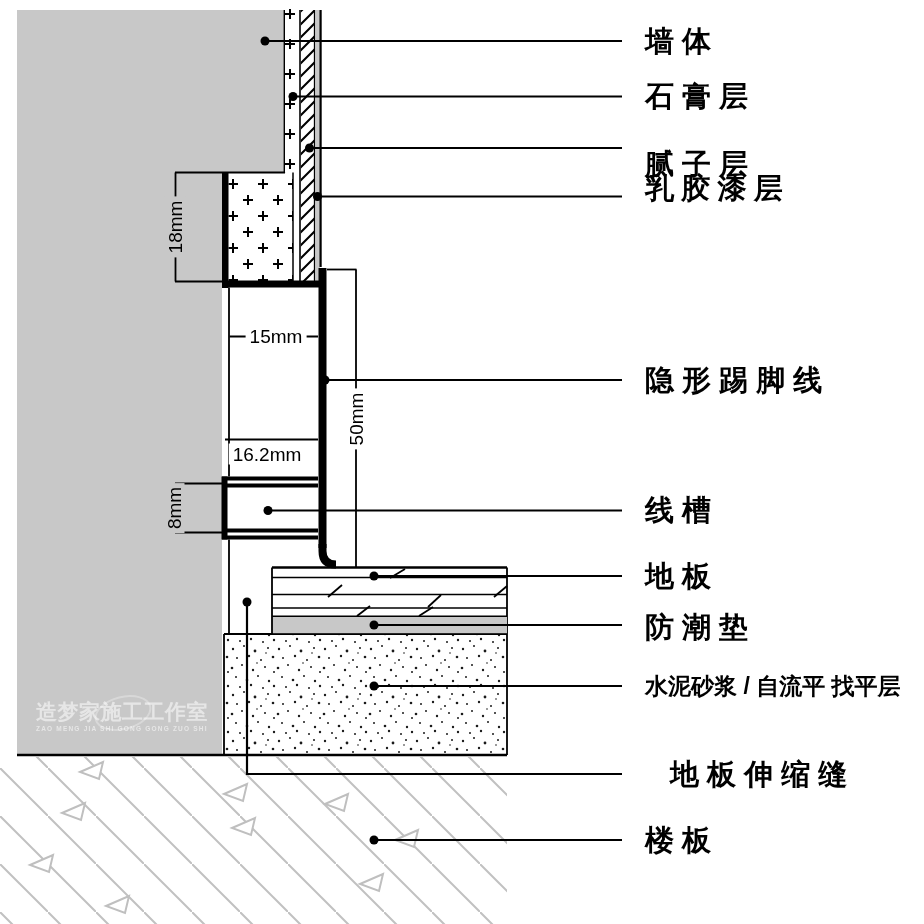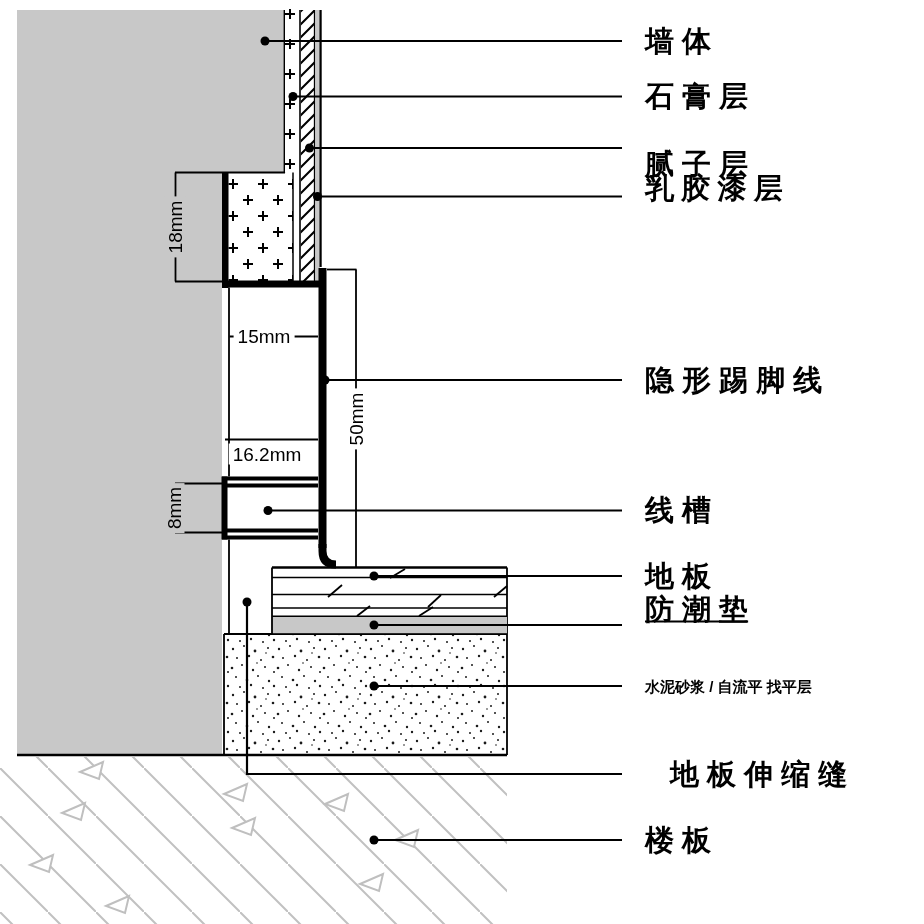--- a/index.html
+++ b/index.html
@@ -1,21 +1,21 @@
 <!DOCTYPE html>
 <html><head>
 <meta charset="utf-8">
 <style>
   html,body{margin:0;padding:0;background:#fff;}
   .stage{position:relative;width:924px;height:924px;background:#fff;overflow:hidden;
          font-family:"Liberation Sans",sans-serif;}
   .stage svg{position:absolute;left:0;top:0;}
   .lbl{position:absolute;left:645px;transform:translateY(-50%);
        font-weight:700;font-size:29px;color:#000;white-space:nowrap;line-height:1;}
-  .lbl.small{font-size:15px;}
+  .lbl.small{font-size:23px;}
   .dim{position:absolute;transform:translate(-50%,-50%);font-size:19px;color:#000;
        white-space:nowrap;line-height:1;padding:1px 4px;}
   .dim.vert{transform:translate(-50%,-50%) rotate(-90deg);}
   .dim.on-wall{background:#c8c8c8;}
   .dim.on-white{background:#ffffff;}
   .wm{position:absolute;left:36px;top:700px;width:200px;color:rgba(255,255,255,0.55);}
   .wm-title{font-size:21px;font-weight:700;letter-spacing:0.5px;white-space:nowrap;line-height:1.1;}
   .wm-sub{font-size:6.5px;font-weight:700;letter-spacing:1.2px;white-space:nowrap;margin-top:2px;}
   .wm-swoosh{position:absolute;left:58px;top:-4px;width:54px;height:30px;
              border:2px solid rgba(255,255,255,0.30);border-radius:50%;transform:rotate(-14deg);}
@@ -221,31 +221,36 @@
       <polyline points="247,602 247,774 622,774" fill="none"></polyline>
     </g>
     <g>
       <circle cx="374" cy="840" r="4.5" stroke="none"></circle>
           <line x1="374" y1="840" x2="622" y2="840"></line>
     </g>
   </g>
 </svg>
 
 <div class="dim vert on-wall" style="left:175px;top:227px;">18mm</div>
-<div class="dim on-white" style="left:264px;top:336px;">15mm</div>
+<div class="dim on-white" style="left:276px;top:336px;">15mm</div>
 <div class="dim on-white" style="left:267px;top:439px;margin-top:15px;">16.2mm</div>
 <div class="dim vert on-wall" style="left:174px;top:508px;">8mm</div>
 <div class="dim vert on-white" style="left:356px;top:419px;">50mm</div>
 
 <div class="lbl" style="top:41px;">墙 体</div>
 <div class="lbl" style="top:96px;">石 膏 层</div>
 <div class="lbl" style="top:164px;">腻 子 层</div>
 <div class="lbl" style="top:188px;font-family:Liberation Serif, serif;">乳 胶 漆 层</div>
 <div class="lbl" style="top:380px;">隐 形 踢 脚 线</div>
 <div class="lbl" style="top:510px;text-align:center;">线 槽</div>
 <div class="lbl" style="top:576px;">地 板</div>
-<div class="lbl" style="top:609px;text-decoration:underline;">防 潮 垫</div>
+<div class="lbl" style="top:627px;">防 潮 垫</div>
 <div class="lbl small" style="top:686px;">水泥砂浆 / 自流平 找平层</div>
 <div class="lbl" style="top:774px;margin-left:25px;">地 板 伸 缩 缝</div>
 <div class="lbl" style="top:840px;">楼 板</div>
 
-
+<div class="wm">
+  <div class="wm-swoosh"></div>
+  <div class="wm-title">造梦家施工工作室</div>
+  <div class="wm-sub">ZAO MENG JIA SHI GONG GONG ZUO SHI</div>
 </div>
 
+</div>
+
 </body></html>

